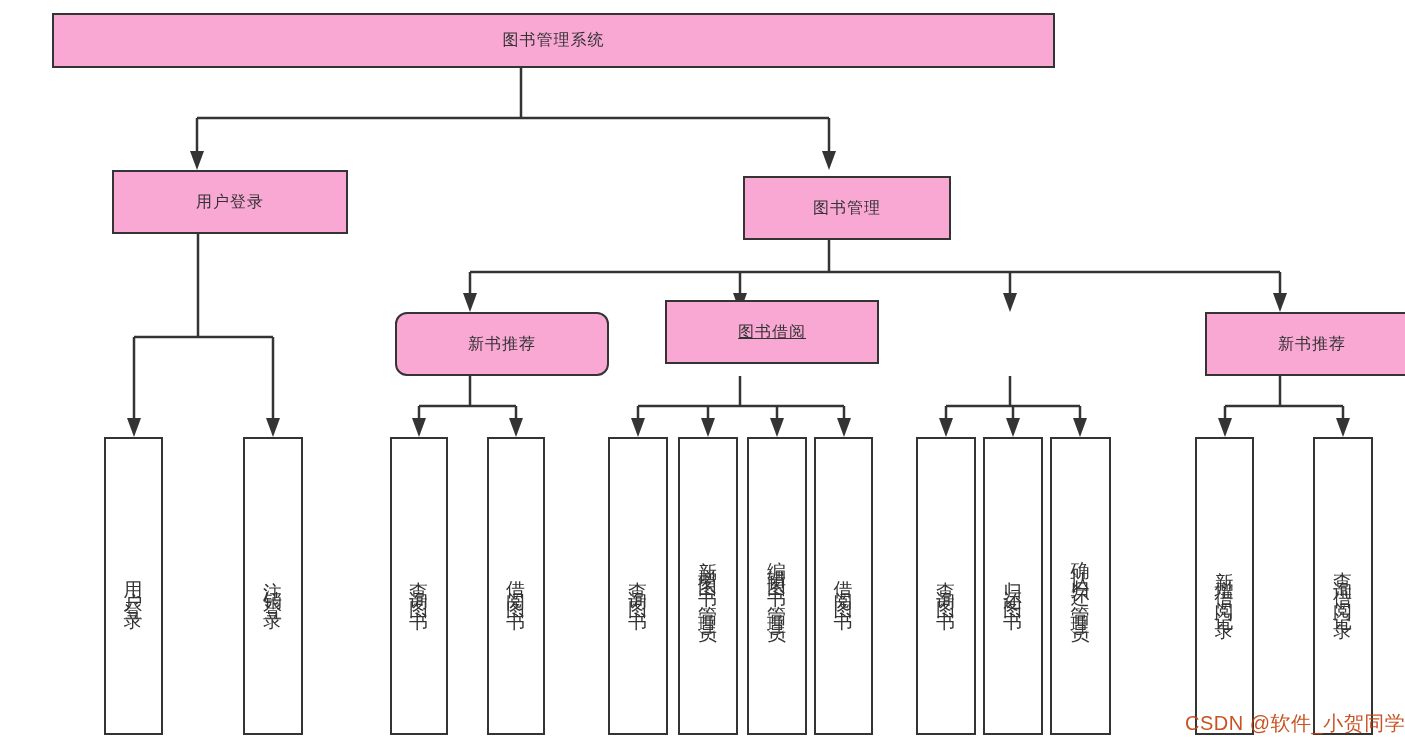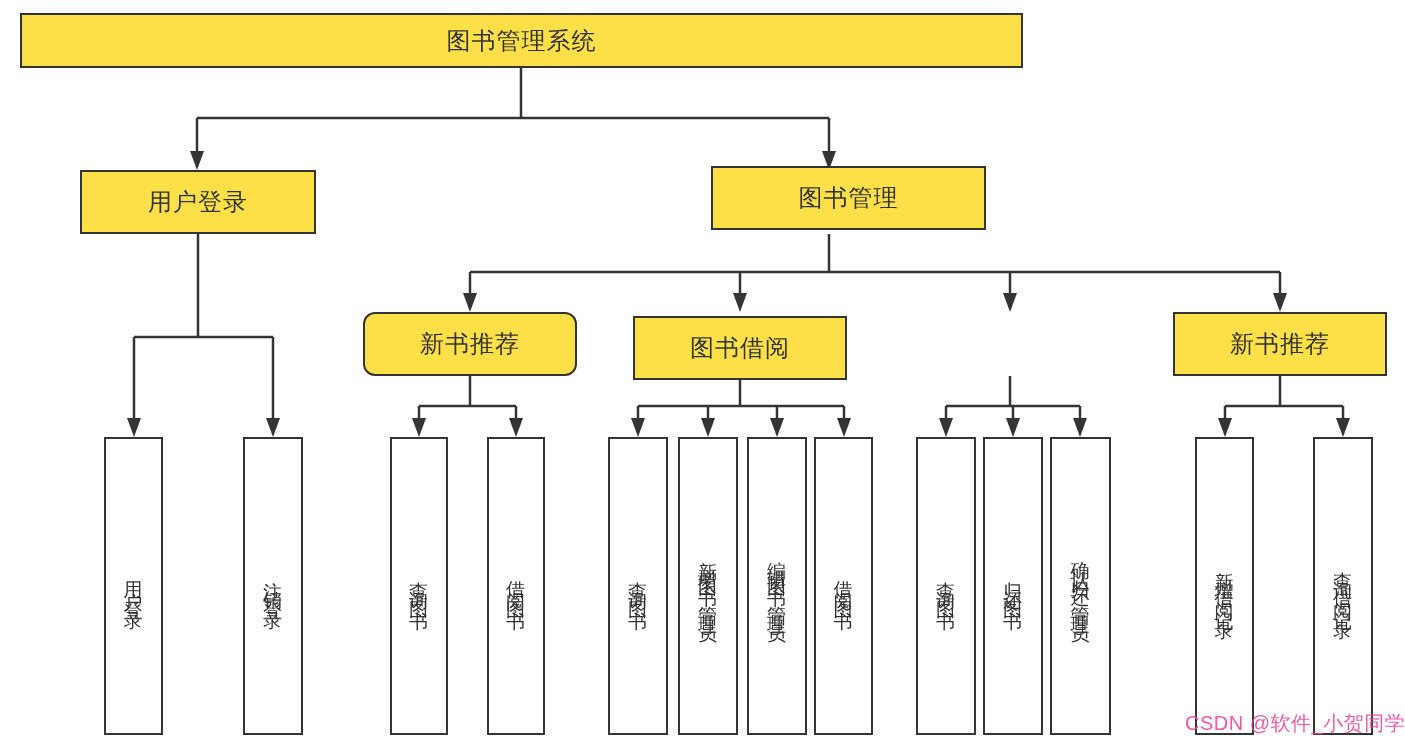--- a/index.html
+++ b/index.html
@@ -14,28 +14,29 @@
   #connectors {
     position: absolute;
     left: 0; top: 0;
     width: 1405px; height: 747px;
     z-index: 1;
   }
   .hbox {
     position: absolute;
     box-sizing: border-box;
     border: 2px solid #343434;
-    background: #fde047;
+    background: #f9a8d4;
     display: flex;
     align-items: center;
     justify-content: center;
-    font-size: 24px;
+    font-size: 16px;
     color: #333333;
     letter-spacing: 1px;
     z-index: 2;
+    margin-left: 32px;
   }
   .vbox {
     position: absolute;
     box-sizing: border-box;
     top: 437px;
     height: 298px;
     border: 2px solid #343434;
     background: #ffffff;
     display: flex;
     align-items: center;
@@ -47,44 +48,44 @@
     text-orientation: mixed;
     font-size: 19px;
     letter-spacing: 10px;
     line-height: 1;
     color: #333333;
     white-space: nowrap;
   }
   .vbox .vtext.tight { letter-spacing: 9px; }
   #root-box   { left: 20px;  top: 13px;  width: 1003px; height: 55px; }
   #b-user     { left: 80px;  top: 170px; width: 236px;  height: 64px; }
-  #b-mgmt     { left: 711px; top: 166px; width: 275px;  height: 64px; }
+  #b-mgmt     { left: 711px; top: 176px; width: 208px;  height: 64px; }
   #g-rec      { left: 363px; top: 312px; width: 214px;  height: 64px; border-radius: 12px; }
-  #g-borrow   { left: 633px; top: 316px; width: 214px;  height: 64px; }
+  #g-borrow   { left: 633px; top: 300px; width: 214px;  height: 64px; text-decoration: underline; }
   #g-current  { left: 903px; top: 312px; width: 214px;  height: 64px; }
   #g-records  { left: 1173px;top: 312px; width: 214px;  height: 64px; }
   #l-login    { left: 104px;  width: 59px; }
   #l-logout   { left: 243px;  width: 60px; }
   #l-rec-search  { left: 390px;  width: 58px; }
   #l-rec-borrow  { left: 487px;  width: 58px; }
   #l-bb-search   { left: 608px;  width: 60px; }
   #l-bb-add      { left: 678px;  width: 60px; }
   #l-bb-edit     { left: 747px;  width: 60px; }
   #l-bb-borrow   { left: 814px;  width: 59px; }
   #l-cb-search   { left: 916px;  width: 60px; }
   #l-cb-return   { left: 983px;  width: 60px; }
   #l-cb-confirm  { left: 1050px; width: 61px; }
   #l-br-add      { left: 1195px; width: 59px; }
   #l-br-search   { left: 1313px; width: 60px; }
   #watermark {
     position: absolute;
     left: 1185px;
     top: 710px;
     font-size: 20px;
-    color: #ec4899;
+    color: #c2410c;
     opacity: 0.9;
     white-space: nowrap;
     z-index: 5;
     letter-spacing: 0.5px;
   }
 </style>
 </head>
 <body>
 
 <div id="stage">

